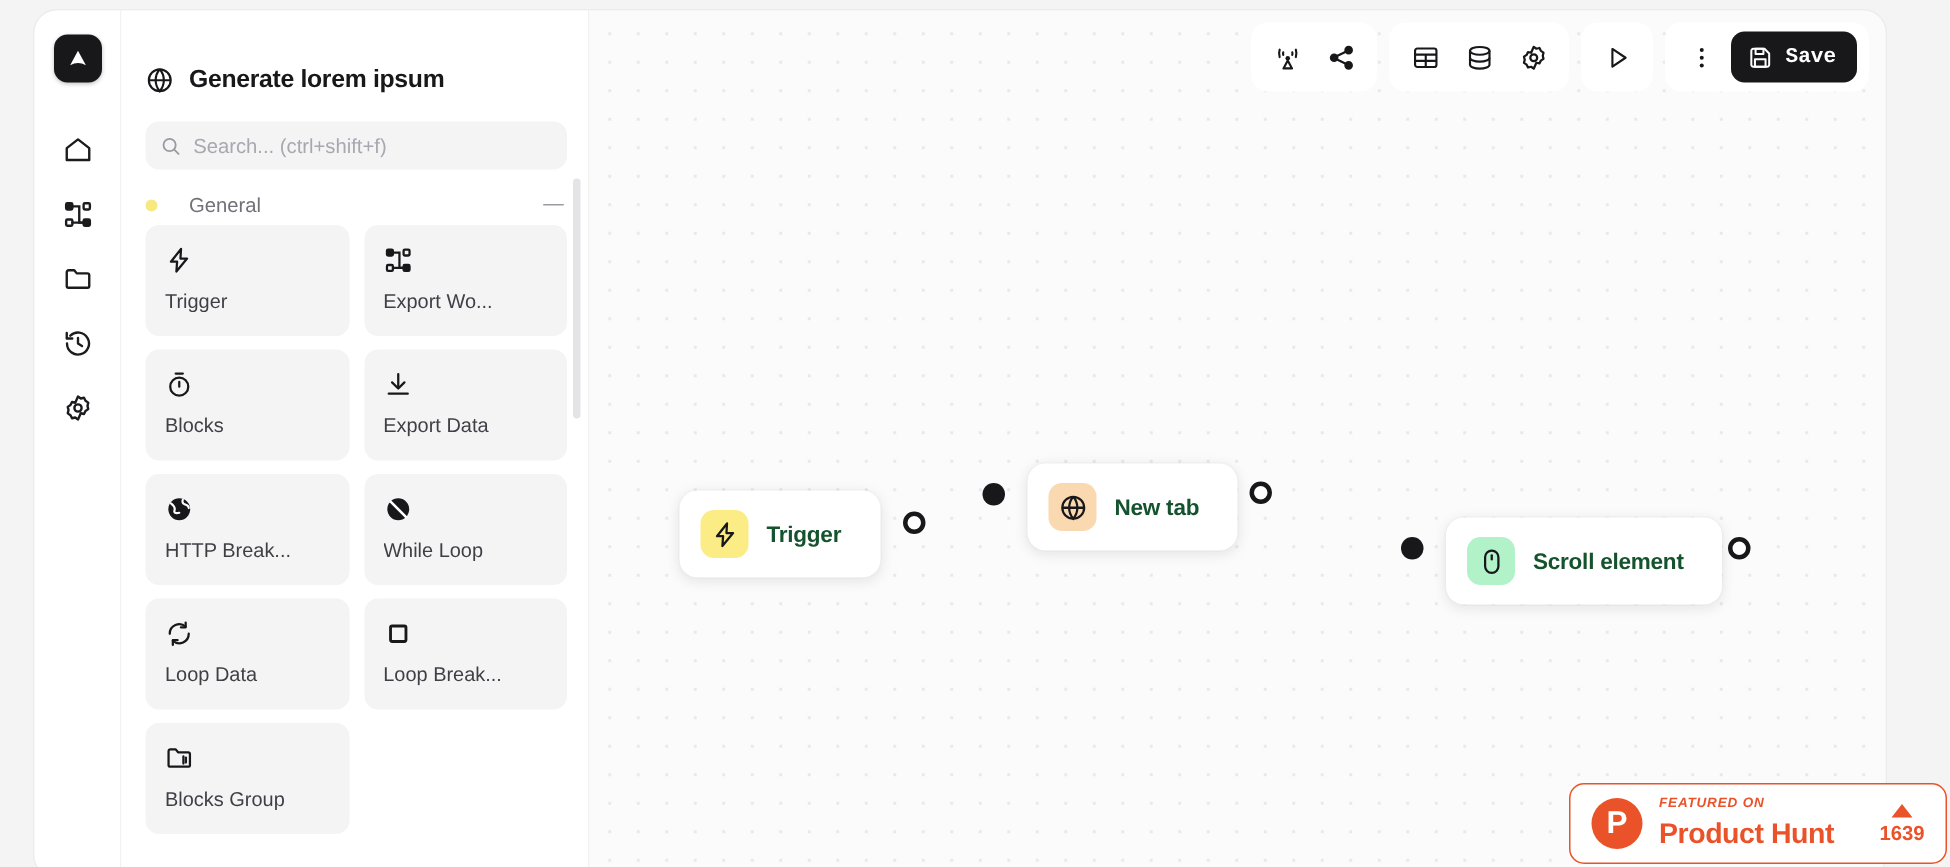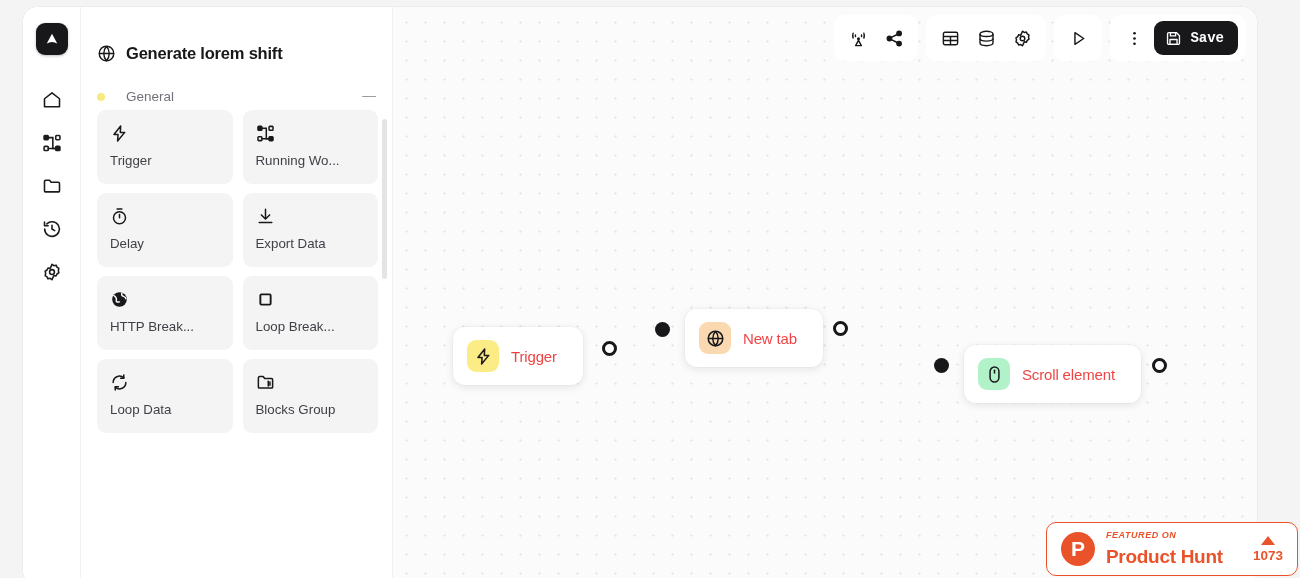--- a/index.html
+++ b/index.html
@@ -232,22 +232,22 @@
   }
   .node-badge {
     width: 32px; height: 32px;
     border-radius: 9px;
     display: flex; align-items: center; justify-content: center;
     color: #18181b;
     flex: 0 0 32px;
   }
   .node-label {
     font-size: 15px;
-    font-weight: 400;
-    color: #ef4444;
+    font-weight: 700;
+    color: #14532d;
     letter-spacing: -.15px;
     white-space: nowrap;
   }
 
   .port {
     position: absolute;
     width: 15px; height: 15px;
     border-radius: 50%;
     z-index: 4;
     cursor: crosshair;
@@ -345,23 +345,32 @@
     </div>
   </div>
 
   <div class="panel">
     <div class="panel-head">
       <svg width="19" height="19" viewBox="0 0 24 24" fill="none" stroke="#18181b" stroke-width="1.8">
         <circle cx="12" cy="12" r="9.2"></circle>
         <path d="M2.8 12 H21.2"></path>
         <path d="M12 2.8 a14 14 0 0 1 0 18.4 a14 14 0 0 1 0-18.4"></path>
       </svg>
-      <div class="panel-title">Generate lorem shift</div>
-    </div>
-
+      <div class="panel-title">Generate lorem ipsum</div>
+    </div>
+
+    <div class="search-wrap">
+      <div class="search-box">
+        <svg width="15" height="15" viewBox="0 0 24 24" fill="none" stroke="#9a9aa2" stroke-width="2.1" stroke-linecap="round">
+          <circle cx="10.6" cy="10.6" r="7.1"></circle>
+          <path d="M16 16 L21 21"></path>
+        </svg>
+        <input class="search-input" placeholder="Search... (ctrl+shift+f)" style="">
+      </div>
+    </div>
 
     <div class="group-head">
       <span class="group-dot"></span>
       <span class="group-name">General</span>
       <span class="group-collapse"></span>
     </div>
 
     <div class="blocks-scroll">
       <div class="blocks-grid">
 
@@ -378,32 +387,32 @@
           <span class="block-icon">
             <svg width="19" height="19" viewBox="0 0 24 24" fill="none" stroke="currentColor" stroke-width="1.9">
               <rect x="2.5" y="3" width="5" height="5" rx="1" fill="currentColor"></rect>
               <rect x="16.5" y="3" width="5" height="5" rx="1"></rect>
               <rect x="2.5" y="16" width="5" height="5" rx="1"></rect>
               <rect x="16.5" y="16" width="5" height="5" rx="1" fill="currentColor"></rect>
               <path d="M7.5 5.5 H13 V18.5 H16.5" stroke-linecap="round"></path>
               <path d="M7.5 18.5 H16.5" stroke-linecap="round"></path>
             </svg>
           </span>
-          <span class="block-label">Running Wo...</span>
+          <span class="block-label">Export Wo...</span>
         </div>
 
         <div class="block-card">
           <span class="block-icon">
             <svg width="19" height="19" viewBox="0 0 24 24" fill="none" stroke="currentColor" stroke-width="1.9" stroke-linecap="round">
               <circle cx="12" cy="13.6" r="7.6"></circle>
               <path d="M9 2.6 h6"></path>
                 <path d="M12 9.6 v4"></path>
             </svg>
           </span>
-          <span class="block-label">Delay</span>
+          <span class="block-label">Blocks</span>
         </div>
 
         <div class="block-card">
           <span class="block-icon">
             <svg width="19" height="19" viewBox="0 0 24 24" fill="none" stroke="currentColor" stroke-width="1.9" stroke-linecap="round" stroke-linejoin="round">
               <path d="M12 3 v11.5"></path>
                 <path d="M6.8 10 L12 15.2 L17.2 10"></path>
                 <path d="M4 19.5 H20"></path>
             </svg>
           </span>
@@ -414,40 +423,49 @@
         <div class="block-card">
           <span class="block-icon">
             <svg width="19" height="19" viewBox="0 0 24 24">
               <circle cx="12" cy="12" r="9.2" fill="currentColor"></circle>
               <path d="M5 7 q4 3 3 6 t4 2 M15 4 q-1 3 2 4 t3 3" stroke="#fff" stroke-width="1.8" fill="none" stroke-linecap="round"></path>
             </svg>
           </span>
           <span class="block-label">HTTP Break...</span>
         </div>
 
-
-        <div class="block-card">
-          <span class="block-icon">
-            <svg width="19" height="19" viewBox="0 0 24 24" fill="none" stroke="currentColor" stroke-width="2.4">
-              <rect x="5.5" y="5.5" width="13" height="13" rx="1.4"></rect>
-            </svg>
-          </span>
-          <span class="block-label">Loop Break...</span>
+        <div class="block-card">
+          <span class="block-icon">
+            <svg width="19" height="19" viewBox="0 0 24 24">
+              <circle cx="12" cy="12" r="9.2" fill="currentColor"></circle>
+              <path d="M5.6 5.6 L18.4 18.4" stroke="#fff" stroke-width="2.2" stroke-linecap="round"></path>
+            </svg>
+          </span>
+          <span class="block-label">While Loop</span>
         </div>
 
         <div class="block-card">
           <span class="block-icon">
             <svg width="19" height="19" viewBox="0 0 24 24" fill="none" stroke="currentColor" stroke-width="1.9" stroke-linecap="round" stroke-linejoin="round">
               <path d="M20 12 a8 8 0 0 1-13.4 5.9"></path>
               <path d="M4 12 a8 8 0 0 1 13.4-5.9"></path>
               <path d="M17.4 2.6 V6.6 H13.4"></path>
               <path d="M6.6 21.4 V17.4 H10.6"></path>
             </svg>
           </span>
           <span class="block-label">Loop Data</span>
+        </div>
+
+        <div class="block-card">
+          <span class="block-icon">
+            <svg width="19" height="19" viewBox="0 0 24 24" fill="none" stroke="currentColor" stroke-width="2.4">
+              <rect x="5.5" y="5.5" width="13" height="13" rx="1.4"></rect>
+            </svg>
+          </span>
+          <span class="block-label">Loop Break...</span>
         </div>
 
         <div class="block-card">
           <span class="block-icon">
             <svg width="19" height="19" viewBox="0 0 24 24" fill="none" stroke="currentColor" stroke-width="1.9" stroke-linejoin="round">
               <path d="M3 6 a1.5 1.5 0 0 1 1.5-1.5 H9 l2 2.5 h8.5 a1.5 1.5 0 0 1 1.5 1.5 V18 a1 1 0 0 1-1 1 H4 a1 1 0 0 1-1-1 Z"></path>
               <path d="M15.5 10.5 v6" stroke-linecap="round"></path>
               <path d="M17.6 11.4 v4.2" stroke-linecap="round"></path>
             </svg>
           </span>
@@ -587,15 +605,15 @@
 <div class="ph-badge" style="right:2px; bottom:2px;">
   <div class="ph-logo">
     <span>P</span>
   </div>
   <div class="ph-texts">
     <div class="ph-kicker">FEATURED ON</div>
     <div class="ph-name">Product Hunt</div>
   </div>
   <div class="ph-votes">
     <div class="ph-arrow"></div>
-    <div class="ph-count">1073</div>
+    <div class="ph-count">1639</div>
   </div>
 </div>
 
 </body></html>

